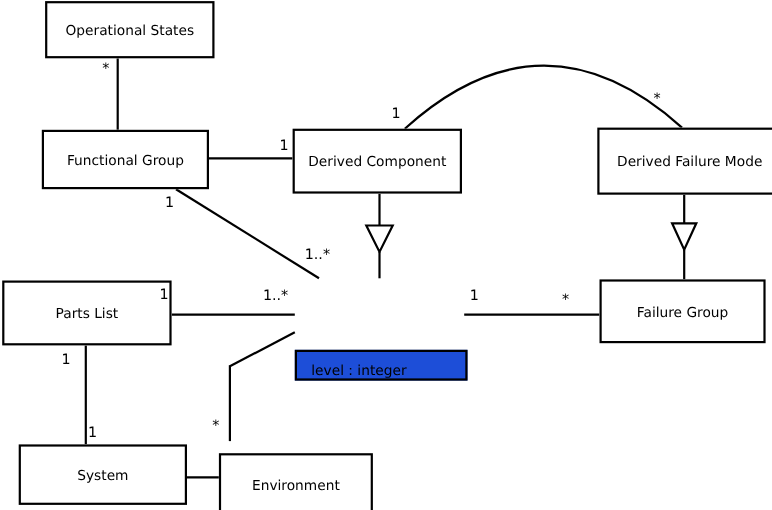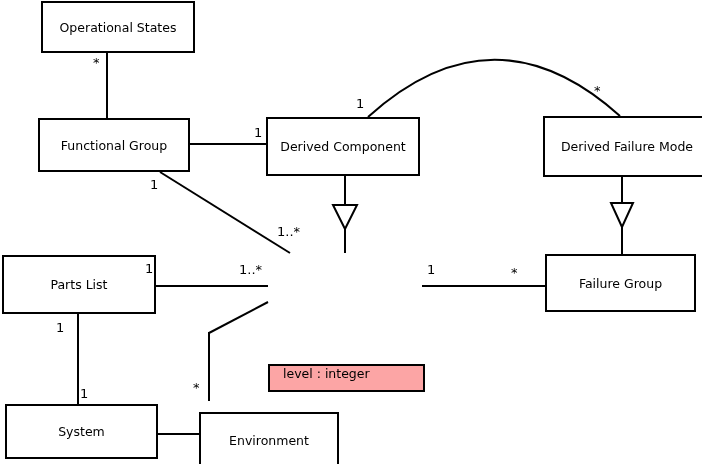--- a/index.html
+++ b/index.html
@@ -33,30 +33,29 @@
     z-index: 2;
     color: #000000;
     font-size: 12.5px;
     white-space: nowrap;
   }
   .uml-attr-box {
     position: absolute;
     box-sizing: border-box;
     border: 2px solid #000000;
     border-top-width: 2px;
-    background: #fca5a5;
+    background: #1d4ed8;
     display: flex;
-    align-items: flex-start;
+    align-items: flex-end;
     justify-content: flex-start;
     padding-left: 13px;
     z-index: 2;
     color: #000000;
     font-size: 12.5px;
     white-space: nowrap;
-    margin-top: 46px;
   }
   .mult {
     position: absolute;
     z-index: 3;
     color: #000000;
     font-size: 13px;
     line-height: 13px;
     white-space: nowrap;
   }
 </style>
@@ -116,21 +115,21 @@
   </div>
 
   <div class="uml-box" style="left:545px; top:254px; width:151px; height:58px;">
     <span>Failure Group</span>
   </div>
 
   <div class="uml-box" style="left:2px; top:255px; width:154px; height:59px;text-align:center;">
     <span>Parts List</span>
   </div>
 
-  <div class="uml-box" style="left:5px; top:404px; width:153px; height:55px;justify-content:center;">
+  <div class="uml-box" style="left:17px; top:404px; width:153px; height:55px;justify-content:center;">
     <span>System</span>
   </div>
 
   <div class="uml-box" style="left:199px; top:412px; width:140px; height:56px;">
     <span>Environment</span>
   </div>
 
   <div class="mult" style="left:93px; top:56px;">*</div>
 
   <div class="mult" style="left:254px; top:126px;">1</div>

